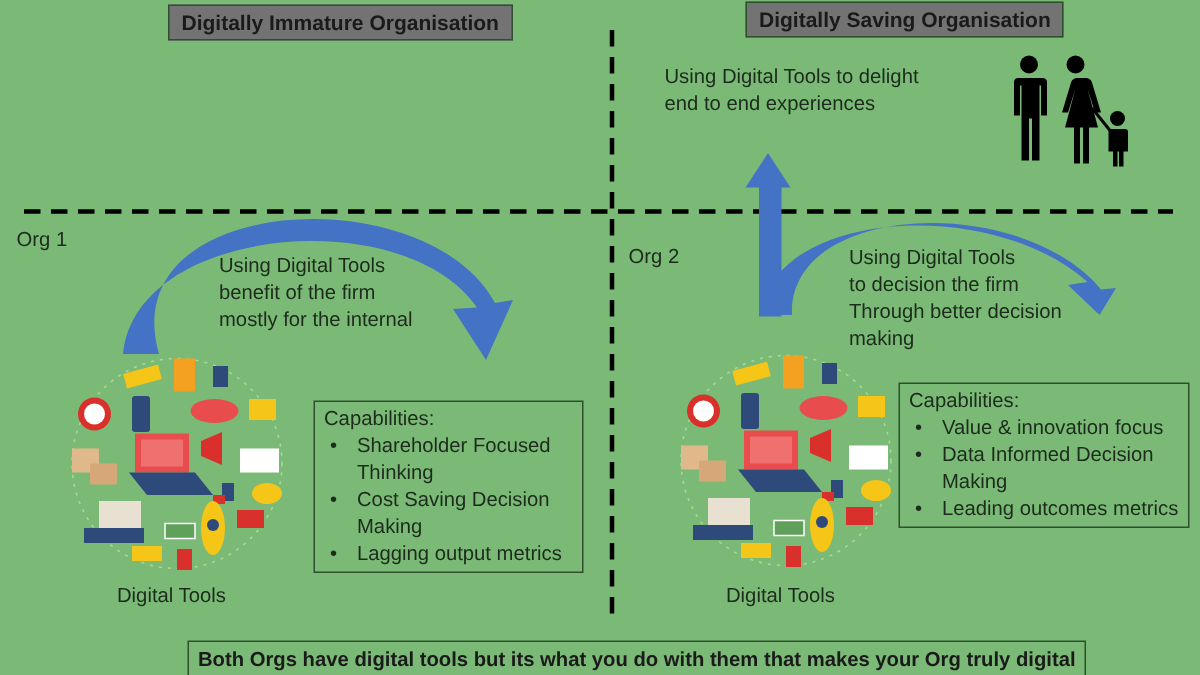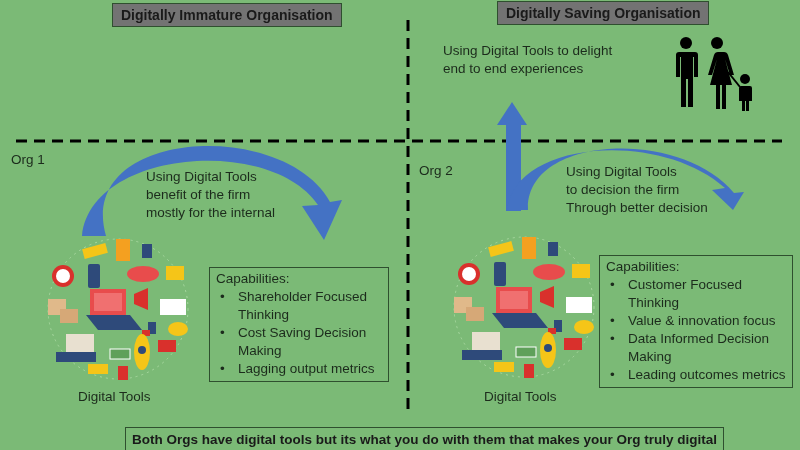--- a/index.html
+++ b/index.html
@@ -58,20 +58,21 @@
 
 <div class="abs para" style="left:146px;top:168px;">
   <div>Using Digital Tools</div>
   <div>benefit of the firm</div>
   <div>mostly for the internal</div>
 </div>
 <div class="abs para" style="left:566px;top:163px;">
   <div>Using Digital Tools</div>
   <div>to decision the firm</div>
   <div>Through better decision</div>
+  <div>making</div>
 </div>
 
 <svg style="left:38px;top:234px;width:160px;height:150px;" viewBox="0 0 160 150">
   <circle cx="80" cy="75" r="70" fill="none" stroke="#a8d8a0" stroke-width="1" stroke-dasharray="2,4"></circle>
   <rect x="45" y="12" width="24" height="10" fill="#f5c518" transform="rotate(-15 57 17)"></rect>
   <rect x="78" y="5" width="14" height="22" fill="#f4a020"></rect>
   <rect x="104" y="10" width="10" height="14" fill="#2e4a7a"></rect>
   <circle cx="25" cy="42" r="11" fill="#d9302c"></circle>
     <circle cx="25" cy="42" r="7" fill="#fff"></circle>
   <rect x="50" y="30" width="12" height="24" rx="2" fill="#2e4a7a"></rect>
@@ -133,20 +134,19 @@
   <div>Capabilities:</div>
   <ul>
     <li>Shareholder Focused Thinking</li>
     <li>Cost Saving Decision Making</li>
     <li>Lagging output metrics</li>
   </ul>
 </div>
 <div class="abs cap-box" style="left:599px;top:255px;width:180px;">
   <div>Capabilities:</div>
   <ul>
-    <li>Customer Focused Thinking</li>
     <li>Value &amp; innovation focus</li>
     <li>Data Informed Decision Making</li>
     <li>Leading outcomes metrics</li>
   </ul>
 </div>
 
 <div class="abs footer-box" style="left:125px;top:427px;">Both Orgs have digital tools but its what you do with them that makes your Org truly digital</div>
 
 </body></html>

